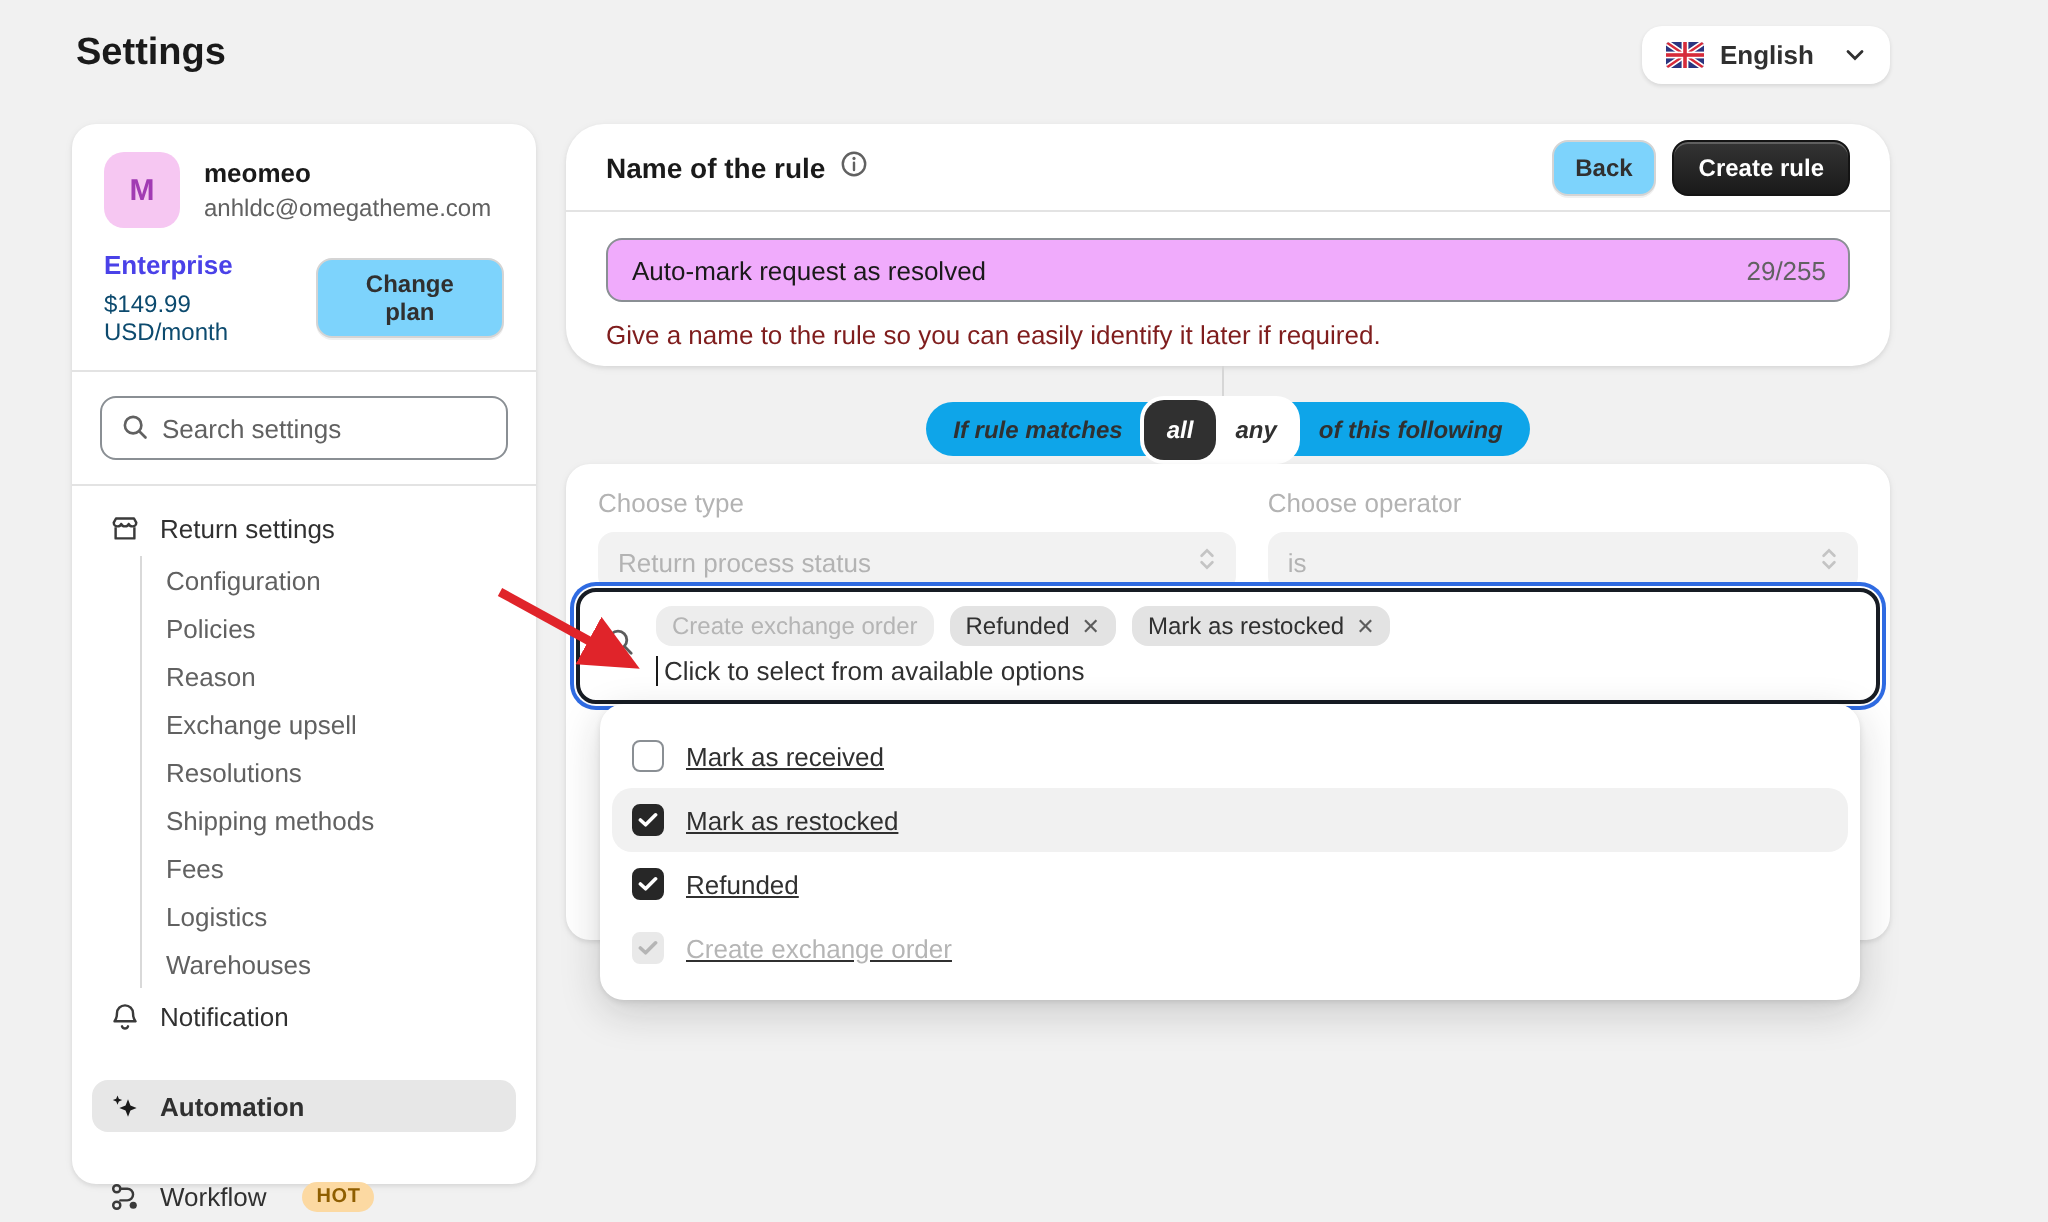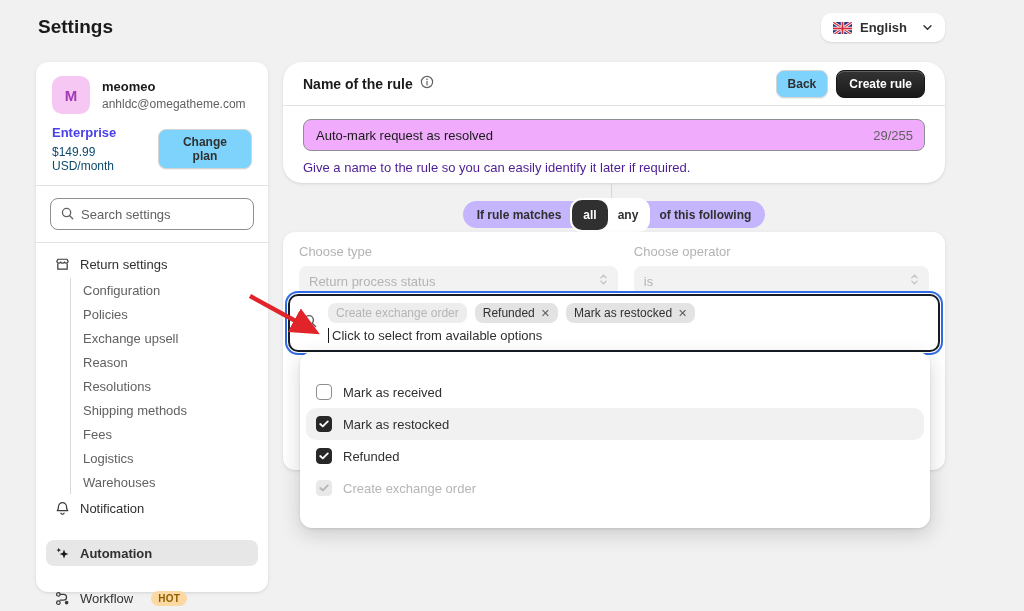--- a/index.html
+++ b/index.html
@@ -71,27 +71,27 @@
     border-radius:8px; padding:6px 12px; font-size:12px; font-weight:bold; cursor:pointer;
     box-shadow:inset 0 1px 0 rgba(255,255,255,.22); font-family:inherit;
   }
   .nc-body { padding:13px 20px 0; }
   .name-input-wrap { position:relative; }
   .name-input {
     width:100%; height:32px; border:1px solid #8a8f94; border-radius:8px;
     padding:0 56px 0 12px; font-size:13px; color:#1a1a1a; background:#f0abfc; outline:none; font-family:inherit;
   }
   .char-count { position:absolute; right:12px; top:9px; font-size:13px; color:#616161; }
-  .helper { margin-top:9px; font-size:13px; color:#4c1d95; }
+  .helper { margin-top:9px; font-size:13px; color:#7f1d1d; }
   
   .connector { position:absolute; left:611px; top:183px; width:1px; height:19px; background:#d6d6d6; }
   .match-row { position:absolute; left:283px; top:201px; width:662px; display:flex; justify-content:center; }
   .match-pill {
-    background:#c4b5fd; border-radius:14px; height:27px; display:inline-flex; align-items:center;
-    gap:9px; padding:0 14px; font-size:12px; font-weight:bold; color:#303030;
+    background:#0ea5e9; border-radius:14px; height:27px; display:inline-flex; align-items:center;
+    gap:9px; padding:0 14px; font-size:12px; font-weight:bold; color:#303030;font-style:italic;
   }
   .toggle { background:#fff; border-radius:12px; padding:2px; display:flex; align-items:center; }
   .toggle .opt { padding:2px 10px; border-radius:10px; font-size:12px; font-weight:bold; color:#303030; cursor:pointer; }
   .toggle .opt.sel { background:#303030; color:#fff; padding:1px 11px; }
   
   .cond-card { position:absolute; left:283px; top:232px; width:662px; height:238px; }
   .cond-grid { display:flex; gap:16px; padding:12px 16px 16px; }
   .cond-col1 { flex:1.08; }
   .cond-col2 { flex:1; }
   .field-label { font-size:13px; color:#b3b3b3; margin-bottom:7px; }
@@ -111,21 +111,21 @@
     background:#e3e3e3; color:#303030; border-radius:8px; padding:3px 8px;
     font-size:12px; display:inline-flex; align-items:center; gap:6px;
   }
   .tag .x { font-size:11px; color:#5c5c5c; cursor:pointer; }
   .tag.disabled { background:#ededed; color:#b5b5b5; }
   .ms-ph { display:flex; align-items:center; font-size:13px; color:#303030; }
   .caret { width:1px; height:15px; background:#1a1a1a; margin-right:3px; }
   
   .dropdown {
     position:absolute; left:300px; top:352px; width:630px; background:#fff; border-radius:12px;
-    box-shadow:0 6px 20px rgba(26,26,26,.18), 0 1px 3px rgba(0,0,0,.1); padding:24px 6px; z-index:5;
+    box-shadow:0 6px 20px rgba(26,26,26,.18), 0 1px 3px rgba(0,0,0,.1); padding:10px 6px; z-index:5;text-decoration:underline;
   }
   .opt-row { display:flex; align-items:center; gap:11px; padding:8px 10px; border-radius:10px;
              font-size:13px; color:#303030; cursor:pointer; }
   .opt-row.hl { background:#f1f1f1; }
   .opt-row.off { color:#b5b5b5; cursor:default; }
   .cb { width:16px; height:16px; border-radius:4px; border:1.6px solid #8a8f94; background:#fff;
         display:flex; align-items:center; justify-content:center; flex:0 0 auto; }
   .cb.on { background:#272727; border-color:#272727; }
   .cb.dis { background:#e9e9e9; border-color:#e9e9e9; }
   
@@ -195,24 +195,24 @@
       <span>Return settings</span>
     </div>
     <div class="sub-list">
       <div class="sub-item">
           <span>Configuration</span>
         </div>
       <div class="sub-item">
           <span>Policies</span>
         </div>
       <div class="sub-item">
+          <span>Reason</span>
+        </div>
+      <div class="sub-item">
           <span>Exchange upsell</span>
-        </div>
-      <div class="sub-item">
-          <span>Reason</span>
         </div>
       <div class="sub-item">
           <span>Resolutions</span>
         </div>
       <div class="sub-item">
           <span>Shipping methods</span>
         </div>
       <div class="sub-item">
           <span>Fees</span>
         </div>

